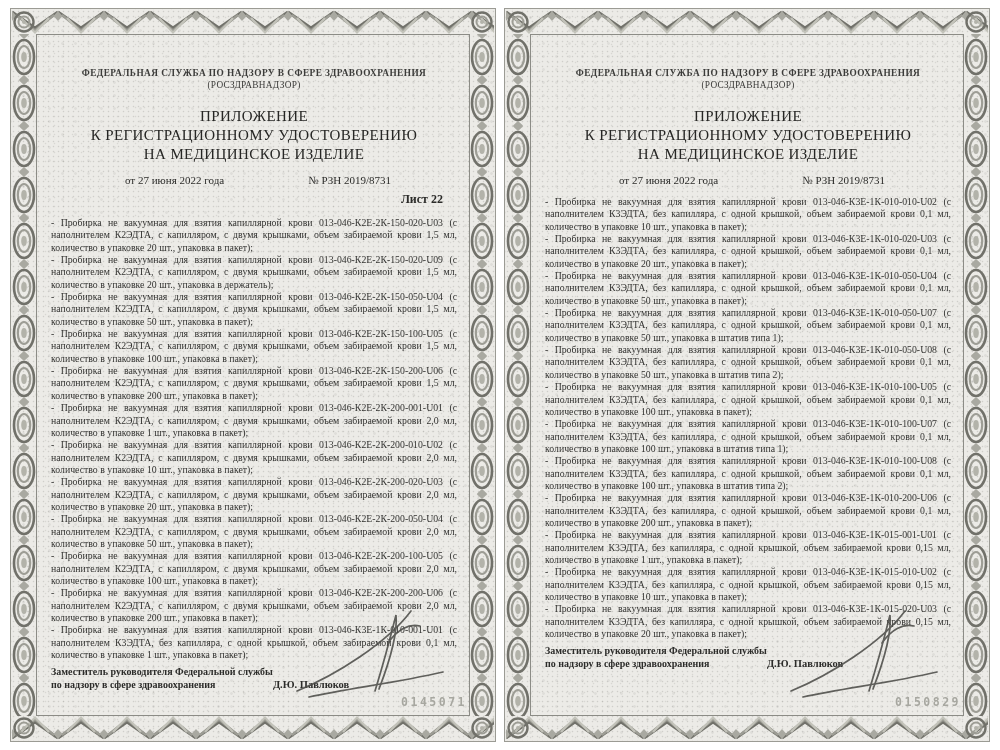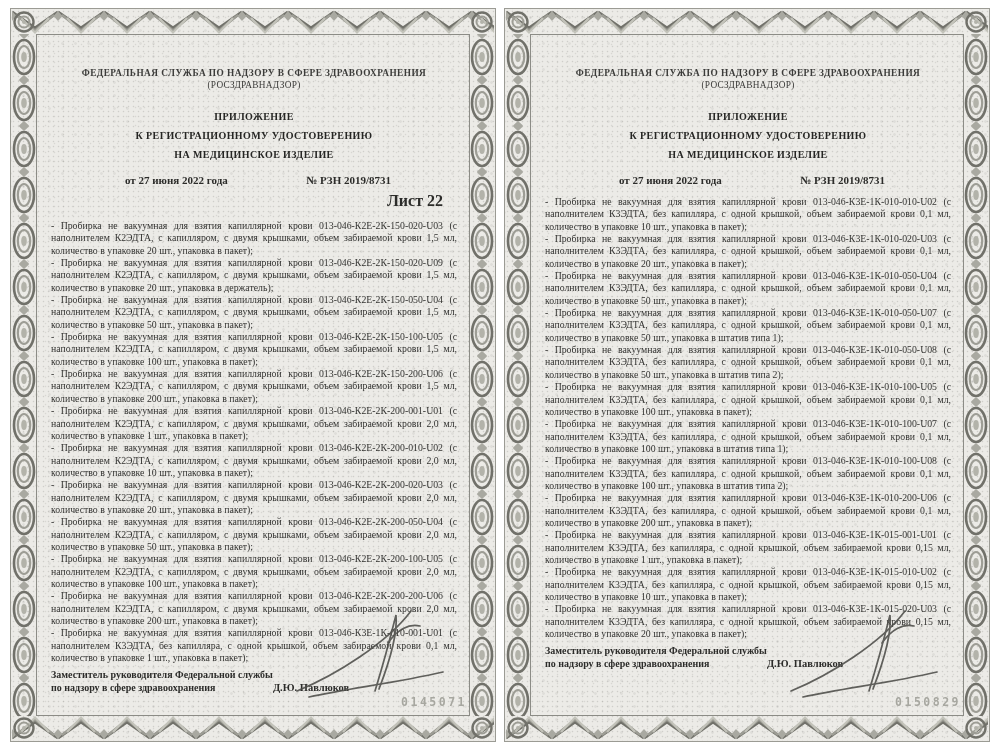--- a/index.html
+++ b/index.html
@@ -22,26 +22,26 @@
   .b-left{left:1px;top:25px;height:calc(100% - 50px);width:24px;}
   .b-right{right:1px;top:25px;height:calc(100% - 50px);width:24px;transform:scaleX(-1);}
   .corner{position:absolute;width:24px;height:24px;}
   .c-tl{left:1px;top:1px;} .c-tr{right:1px;top:1px;}
   .c-bl{left:1px;bottom:1px;} .c-br{right:1px;bottom:1px;}
   .inner{position:absolute;inset:25px;border:1.5px solid #8c8c86;
          padding:32px 12px 0 14px;box-sizing:border-box;overflow:hidden;}
   .agency{text-align:center;font-size:9.3px;line-height:12px;letter-spacing:.45px;
           color:#3c3c3a;font-weight:bold;}
   .agency.sub{font-weight:normal;letter-spacing:.3px;}
-  .title{margin-top:16px;text-align:center;font-weight:bold;font-size:10px;
+  .title{margin-top:16px;text-align:center;font-weight:normal;font-size:15px;
          line-height:19px;letter-spacing:.4px;color:#262624;}
   .meta{margin-top:10px;display:flex;justify-content:space-between;
-        padding:0 66px 0 74px;font-weight:bold;font-size:11px;color:#2c2c2a;}
+        padding:0 66px 0 74px;font-weight:normal;font-size:11px;color:#2c2c2a;}
   .sheet{margin-top:6px;text-align:right;padding-right:14px;font-weight:bold;
-         font-size:16px;color:#2c2c2a;}
+         font-size:12px;color:#2c2c2a;}
   .items{margin-top:10px;font-size:9.8px;line-height:12.35px;text-align:justify;
          color:#333331;}
   .items p{margin:0;}
   .sig{margin-top:4px;display:flex;align-items:flex-end;
        font-weight:bold;font-size:10px;line-height:13px;color:#2c2c2a;}
   .sig-name{font-size:10.5px;white-space:nowrap;padding-right:2px;}
   .serial{position:absolute;right:28px;bottom:32px;
           font-family:"DejaVu Sans Mono", monospace;font-size:11.5px;
           letter-spacing:2.5px;color:#a7a7a0;font-weight:bold;}
   .sig-svg{position:absolute;right:34px;bottom:40px;width:170px;height:100px;

